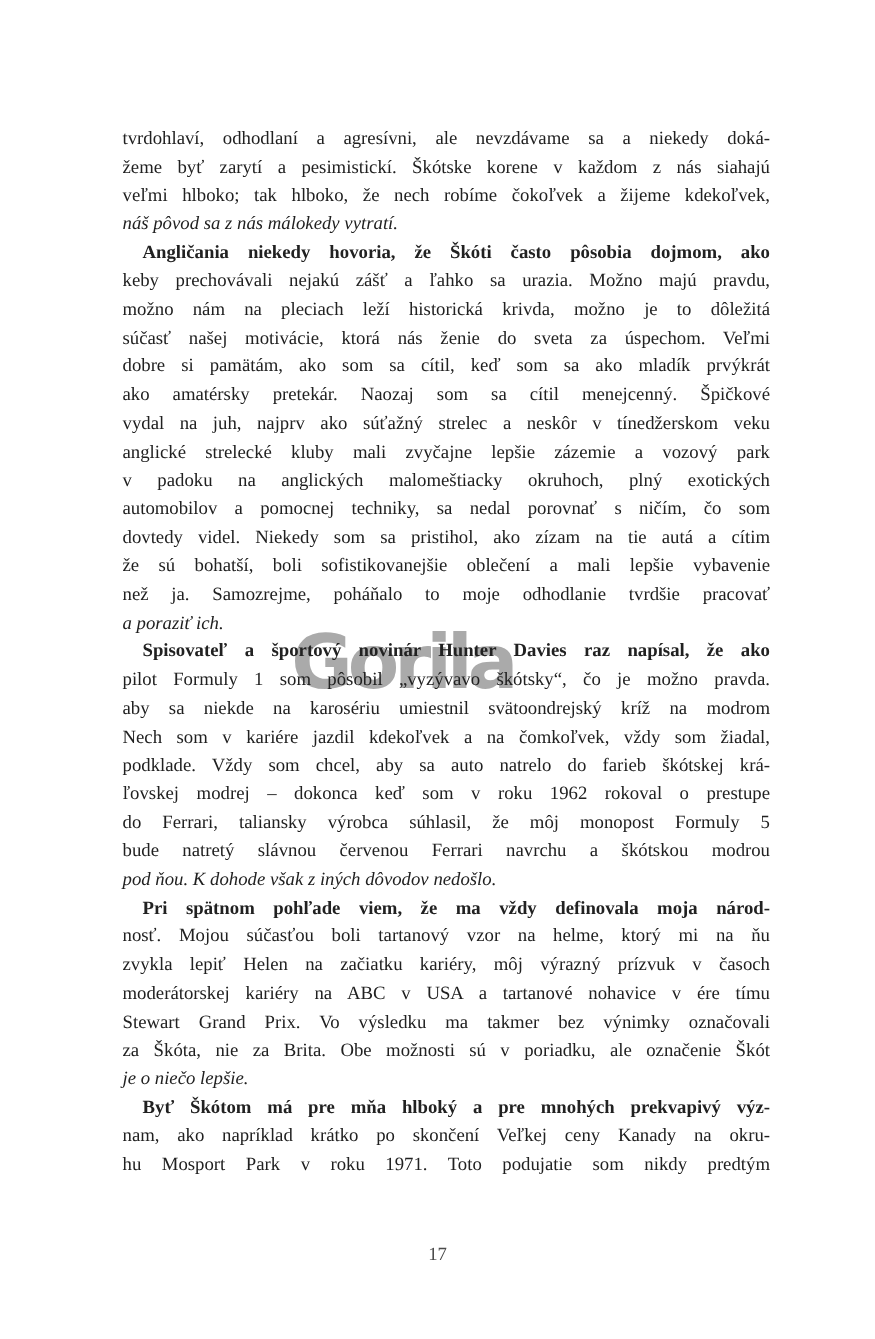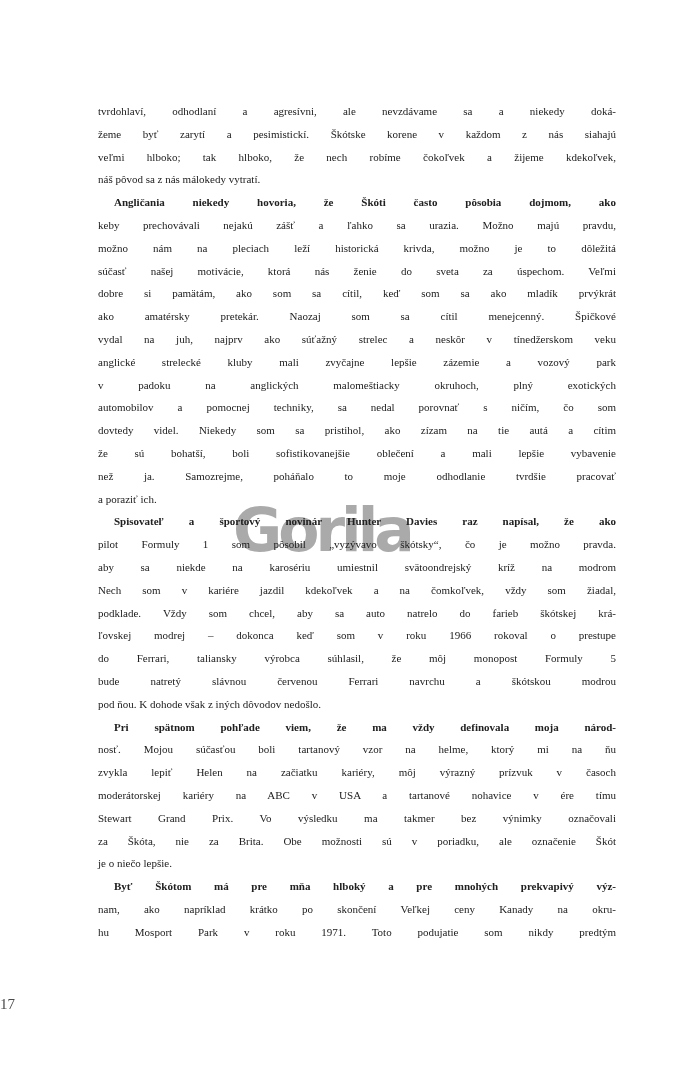--- a/index.html
+++ b/index.html
@@ -36,41 +36,43 @@
     user-select: none;
     margin-top: 10px;
   }
   .textblock {
     position: absolute;
     left: 98px;
     top: 100px;
     width: 518px;
     z-index: 1;
     color: var(--text-color);
-    font-size: 11px;
+    font-size: 15px;
     line-height: 22.8px;
   }
   .line {
     height: 22.8px;
     text-align: justify;
     text-align-last: justify;
     white-space: normal;
   }
   .line.last {
     text-align-last: left;
+    font-style: italic;
   }
   .line.indented {
     text-indent: 16px;
     font-weight: bold;
   }
   .page-number {
     position: absolute;
     left: 0;
     top: 996px;
     width: 700px;
+    text-align: center;
     z-index: 1;
     font-size: 15px;
     color: var(--pn-color);
   }
 </style>
 </head>
 <body>
 
 <div class="page">
   <div class="watermark">Gorila</div>
@@ -97,21 +99,21 @@
         <div class="line">že sú bohatší, boli sofistikovanejšie oblečení a mali lepšie vybavenie</div>
         <div class="line">než ja. Samozrejme, poháňalo to moje odhodlanie tvrdšie pracovať</div>
         <div class="line last">a poraziť ich.</div>
       </div>
       <div>
         <div class="line indented">Spisovateľ a športový novinár Hunter Davies raz napísal, že ako</div>
         <div class="line">pilot Formuly 1 som pôsobil „vyzývavo škótsky“, čo je možno pravda.</div>
         <div class="line">aby sa niekde na karosériu umiestnil svätoondrejský kríž na modrom</div>
         <div class="line">Nech som v kariére jazdil kdekoľvek a na čomkoľvek, vždy som žiadal,</div>
         <div class="line">podklade. Vždy som chcel, aby sa auto natrelo do farieb škótskej krá-</div>
-        <div class="line">ľovskej modrej – dokonca keď som v roku 1966 rokoval o prestupe</div>
+        <div class="line">ľovskej modrej – dokonca keď som v roku 1962 rokoval o prestupe</div>
         <div class="line">do Ferrari, taliansky výrobca súhlasil, že môj monopost Formuly 5</div>
         <div class="line">bude natretý slávnou červenou Ferrari navrchu a škótskou modrou</div>
         <div class="line last">pod ňou. K dohode však z iných dôvodov nedošlo.</div>
       </div>
       <div>
         <div class="line indented">Pri spätnom pohľade viem, že ma vždy definovala moja národ-</div>
         <div class="line">nosť. Mojou súčasťou boli tartanový vzor na helme, ktorý mi na ňu</div>
         <div class="line">zvykla lepiť Helen na začiatku kariéry, môj výrazný prízvuk v časoch</div>
         <div class="line">moderátorskej kariéry na ABC v USA a tartanové nohavice v ére tímu</div>
         <div class="line">Stewart Grand Prix. Vo výsledku ma takmer bez výnimky označovali</div>

